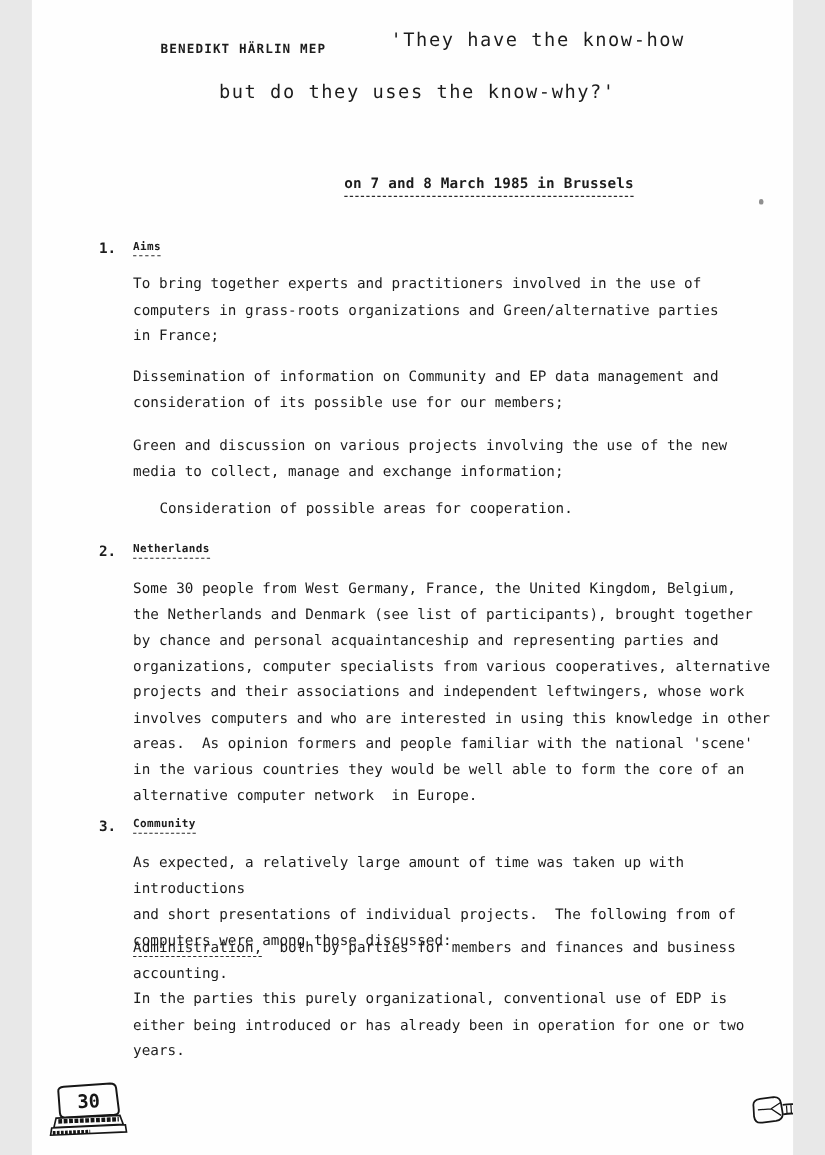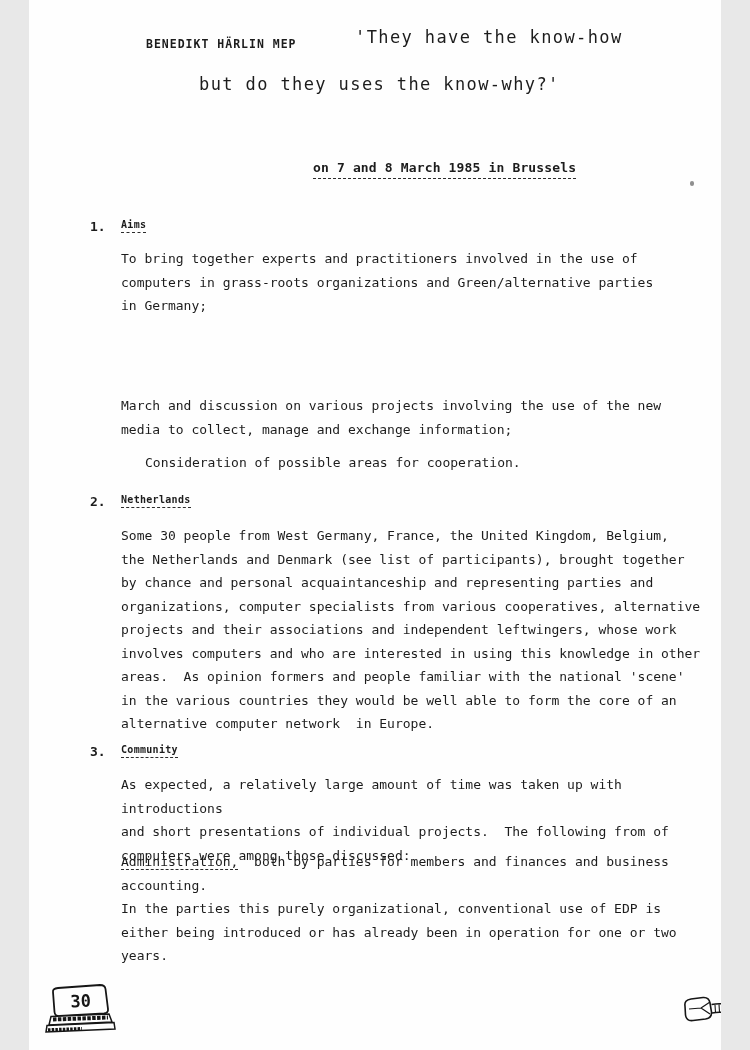--- a/index.html
+++ b/index.html
@@ -63,22 +63,24 @@
 
   <div class="abs author">BENEDIKT HÄRLIN MEP</div>
   <div class="abs title-line title1">'They have the know-how</div>
   <div class="abs title-line title2">but do they uses the know-why?'</div>
   <div class="abs subtitle subtitle2">on 7 and 8 March 1985 in Brussels</div>
 
   <div class="abs sec-num num1">1.</div>
   <div class="abs sec-head head1">Aims</div>
   <div class="abs body-text p-s1a">To bring together experts and practitioners involved in the use of
 computers in grass-roots organizations and Green/alternative parties
-in Germany;</div>
-  <div class="abs body-text p-s1c">March and discussion on various projects involving the use of the new
+in France;</div>
+  <div class="abs body-text p-s1b">Dissemination of information on Community and EP data management and
+consideration of its possible use for our members;</div>
+  <div class="abs body-text p-s1c">Green and discussion on various projects involving the use of the new
 media to collect, manage and exchange information;</div>
   <div class="abs body-text p-s1d">Consideration of possible areas for cooperation.</div>
 
   <div class="abs sec-num num2">2.</div>
   <div class="abs sec-head head2">Netherlands</div>
   <div class="abs body-text p-s2a">Some 30 people from West Germany, France, the United Kingdom, Belgium,
 the Netherlands and Denmark (see list of participants), brought together
 by chance and personal acquaintanceship and representing parties and
 organizations, computer specialists from various cooperatives, alternative
 projects and their associations and independent leftwingers, whose work

